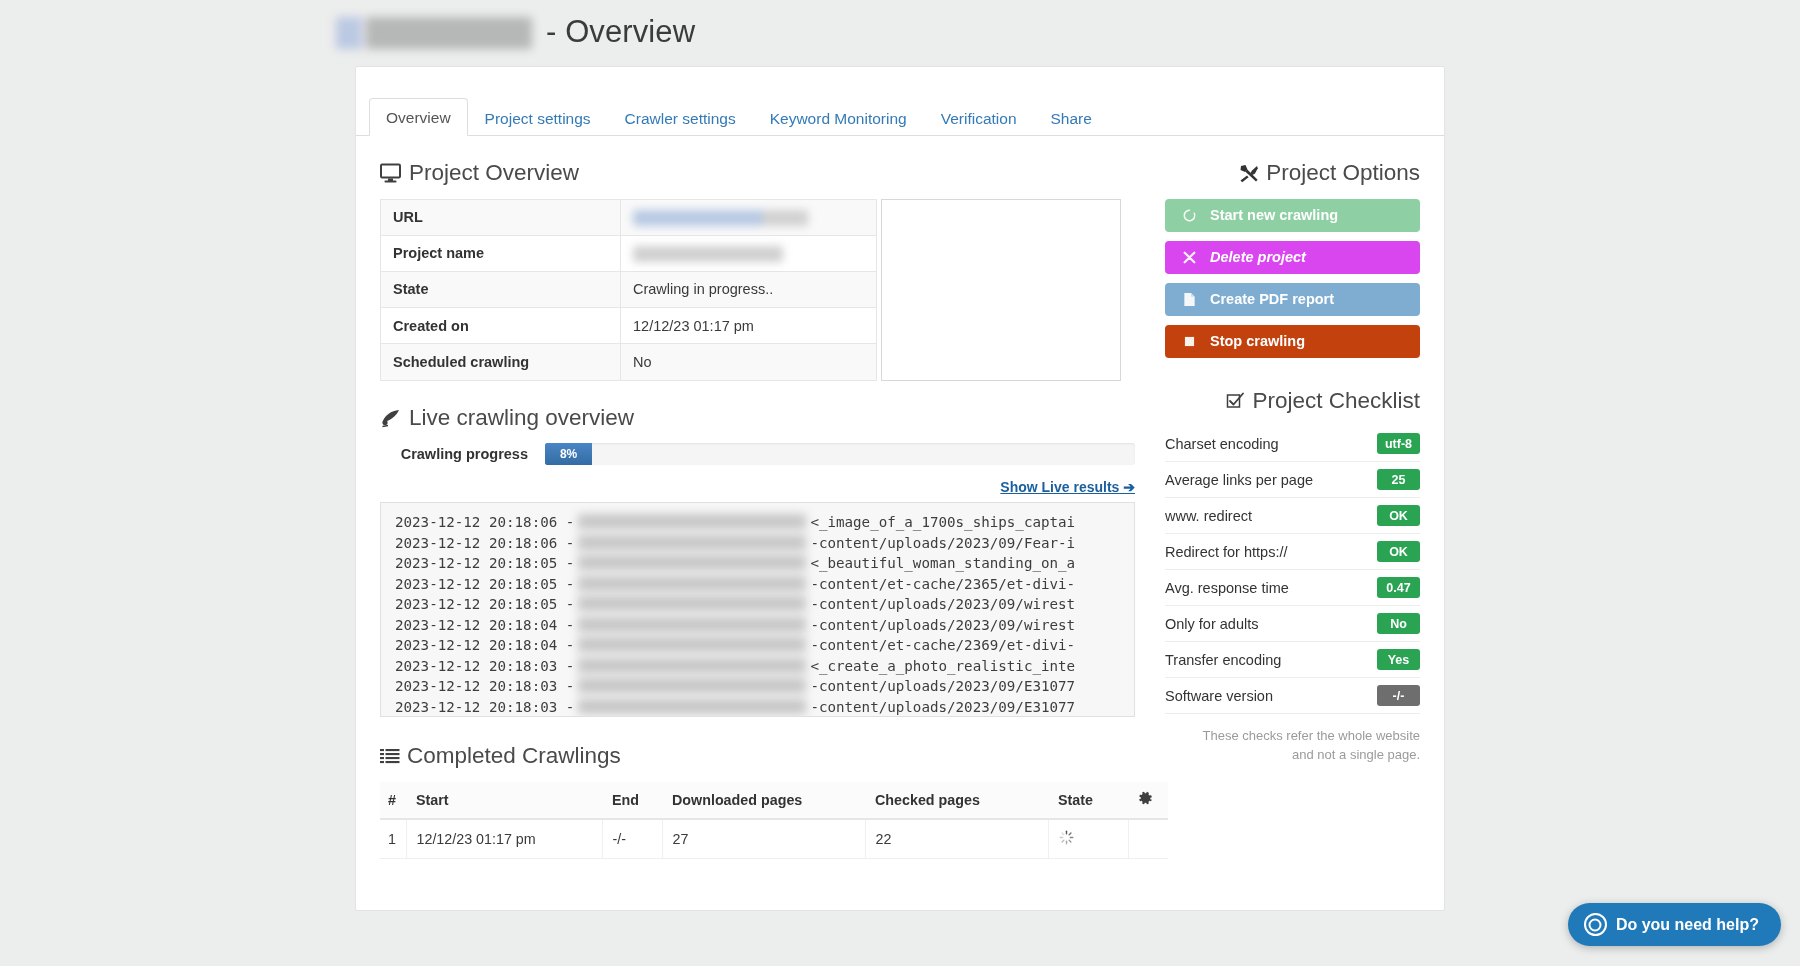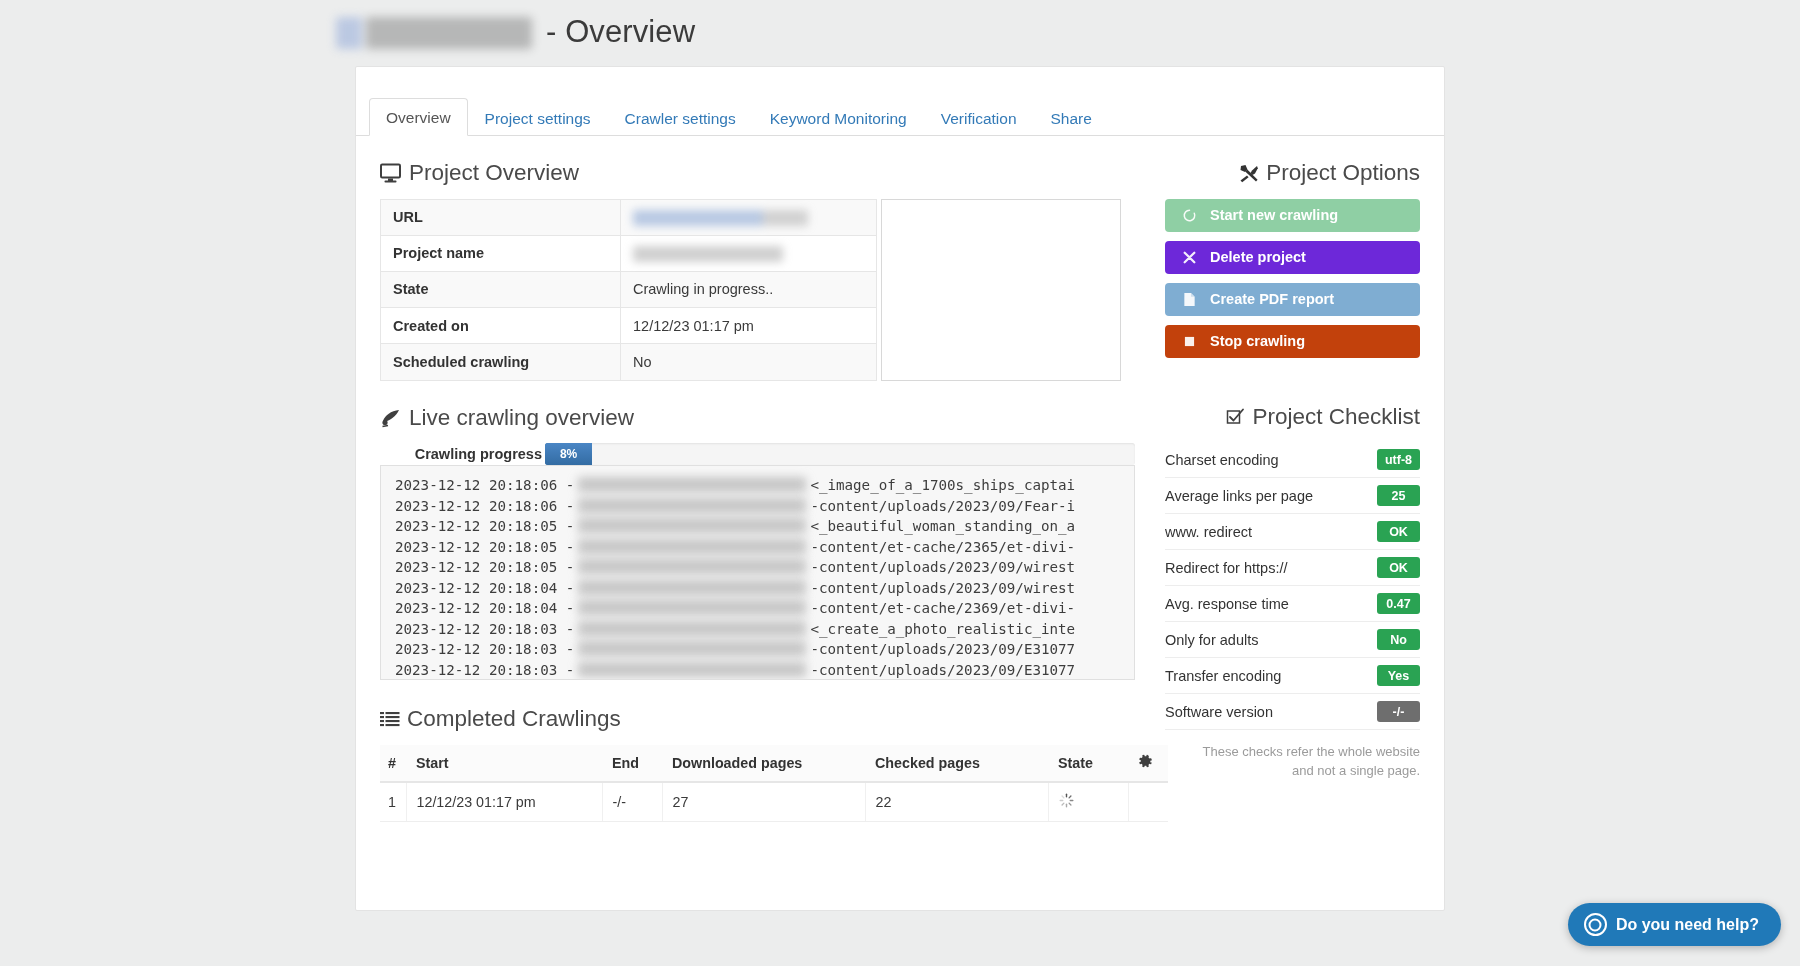--- a/index.html
+++ b/index.html
@@ -145,21 +145,21 @@
     display: flex;
     align-items: center;
     margin: 6px 0 0 0;
   }
   .progress-label {
     font-size: 14.5px;
     font-weight: bold;
     color: #333;
     width: 165px;
     text-align: right;
-    padding-right: 3px;
+    padding-right: 17px;
   }
   .progress-track {
     flex: 1;
     height: 22px;
     background: #f5f5f5;
     border-radius: 3px;
     box-shadow: inset 0 1px 2px rgba(0,0,0,.08);
     overflow: hidden;
   }
   .progress-fill {
@@ -417,20 +417,23 @@
           <span>Live crawling overview</span>
         </div>
 
         <div class="progress-row">
           <div class="progress-label">Crawling progress</div>
           <div class="progress-track">
             <div class="progress-fill">8%</div>
           </div>
         </div>
 
+        <div class="live-link-row">
+          <span class="live-link">Show Live results ➔</span>
+        </div>
 
         <div class="log-box">
           <div class="log-line">
             <span class="log-ts">2023-12-12 20:18:06 -</span>
             <span class="log-redact"></span>
             <span class="log-url">&lt;_image_of_a_1700s_ships_captai</span>
           </div>
           <div class="log-line">
             <span class="log-ts">2023-12-12 20:18:06 -</span>
             <span class="log-redact"></span>
@@ -555,21 +558,21 @@
 
         <div class="opt-btn" style="background:#8fcfa4;">
           <span class="oicon">
             <svg width="15" height="15" viewBox="0 0 16 16">
               <path d="M8 2.4 A5.6 5.6 0 1 0 13.1 5.6" fill="none" stroke="#fff" stroke-width="1.6" stroke-linecap="round"></path>
             </svg>
           </span>
           <span>Start new crawling</span>
         </div>
 
-        <div class="opt-btn" style="background:#6d28d9;">
+        <div class="opt-btn" style="background:#d946ef;font-style:italic;">
           <span class="oicon">
             <svg width="13" height="13" viewBox="0 0 14 14">
               <path d="M1.8 1.8 L12.2 12.2 M12.2 1.8 L1.8 12.2" stroke="#fff" stroke-width="2.4" stroke-linecap="round"></path>
             </svg>
           </span>
           <span>Delete project</span>
         </div>
 
         <div class="opt-btn" style="background:#7fadd2;">
           <span class="oicon">
@@ -583,21 +586,21 @@
 
         <div class="opt-btn" style="background:#c2410c;">
           <span class="oicon">
             <svg width="11" height="11" viewBox="0 0 12 12">
                 <rect x="1" y="1" width="10" height="10" fill="#fff"></rect>
               </svg>
           </span>
           <span>Stop crawling</span>
         </div>
 
-        <div class="sect-title right" style="margin-top:48px;justify-content:flex-end;">
+        <div class="sect-title right" style="margin-top:32px;justify-content:flex-end;">
           <span class="sect-icon">
             <svg width="19" height="18" viewBox="0 0 18 18">
               <rect x="1" y="3" width="12" height="12" fill="none" stroke="#3f3f3f" stroke-width="1.5"></rect>
               <path d="M3.5 9 L7 12.5 L16.5 1.5" fill="none" stroke="#3f3f3f" stroke-width="1.8" stroke-linecap="round" stroke-linejoin="round"></path>
             </svg>
           </span>
           <span>Project Checklist</span>
         </div>
 
         <div class="chk-row">

